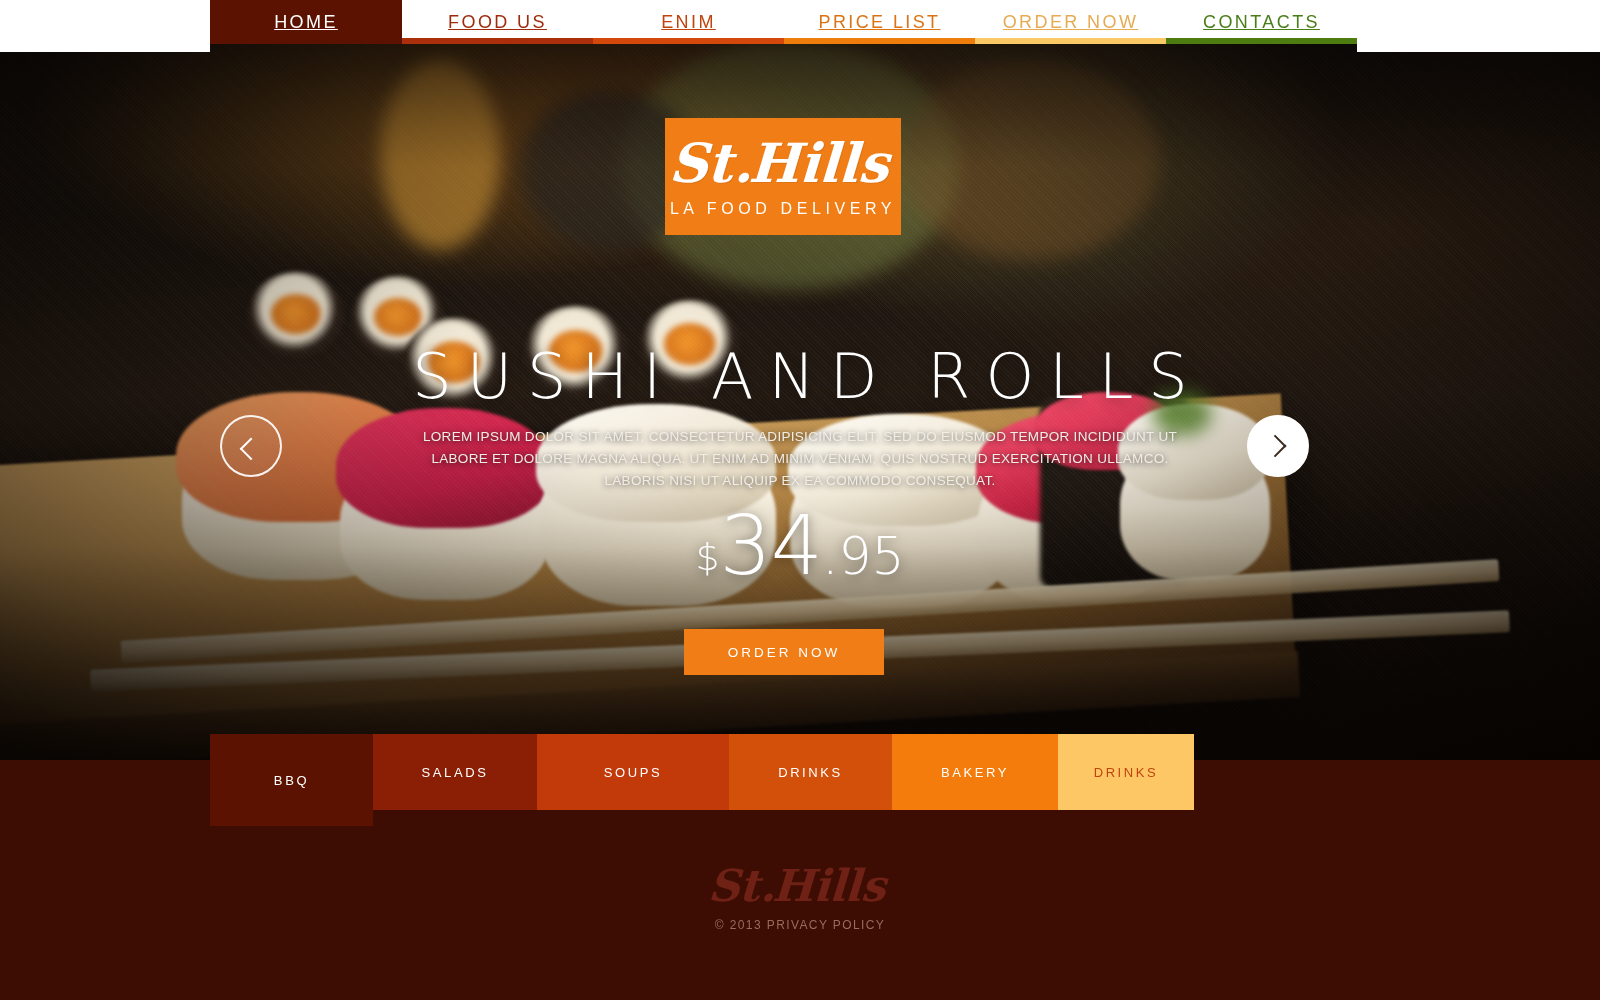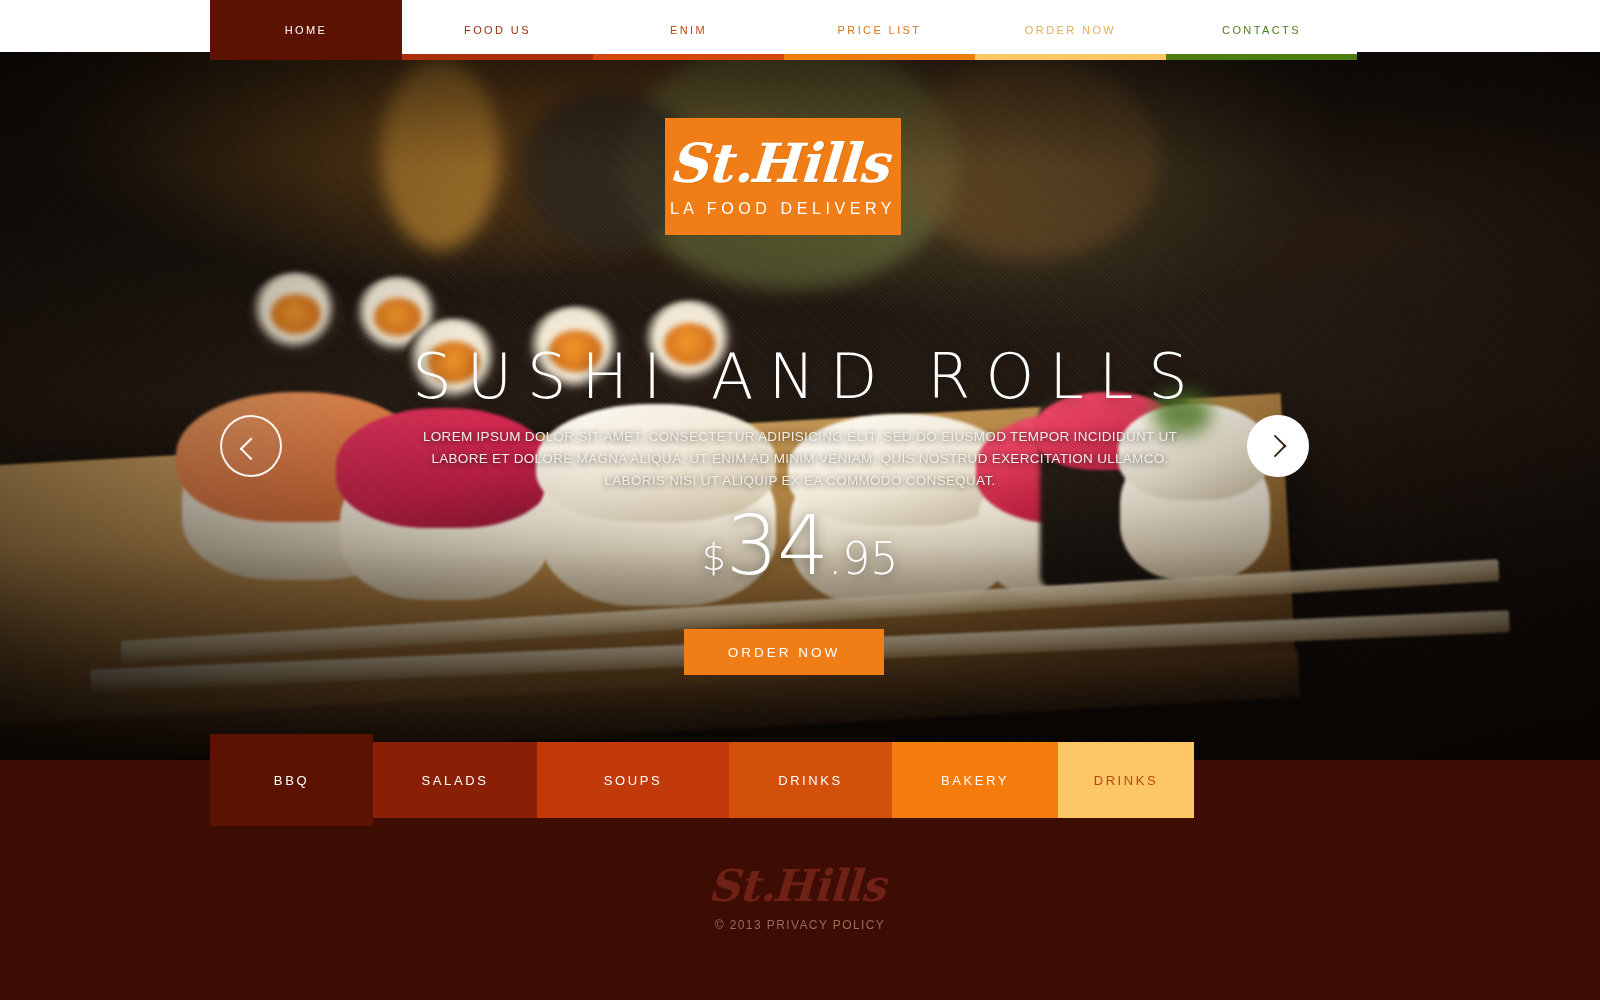--- a/index.html
+++ b/index.html
@@ -119,30 +119,31 @@
     left: 0; top: 0;
     width: 1600px; height: 52px;
     display: flex;
     z-index: 40;
   }
   .nav-pad { flex: 0 0 210px; background: #ffffff; }
   .nav-pad.right { flex: 1 1 auto; background: #ffffff; }
   .nav-item {
     position: relative;
     width: 191px;
-    height: 60px;
+    height: 44px;
     display: flex;
     align-items: center;
     justify-content: center;
     background: #ffffff;
-    font-size: 11px;
+    font-size: 18px;
     letter-spacing: 2.4px;
     font-weight: 400;
     cursor: pointer;
     white-space: nowrap;
+    text-decoration: underline;
   }
   .nav-item .bar {
     position: absolute;
     left: 0; bottom: 0;
     width: 100%;
     height: 6px;
   }
   .nav-item.active {
     background: #5c1200;
     color: #ffffff;
@@ -225,21 +226,21 @@
     width: 1600px;
     text-align: center;
     color: #ffffff;
     font-family: "DejaVu Sans", sans-serif;
     font-weight: 300;
     text-shadow: 0 2px 12px rgba(0,0,0,0.5);
     line-height: 1;
   }
   .price-cur { font-size: 38px; vertical-align: 4px; }
   .price-int { font-size: 82px; letter-spacing: -1px; margin-top: 30px; }
-  .price-dec { font-size: 44px; }
+  .price-dec { font-size: 52px; }
 
   .order-btn {
     position: absolute;
     left: 684px; top: 629px;
     width: 200px; height: 46px;
     background: #f07d15;
     border: none;
     color: #ffffff;
     font-size: 13.5px;
     letter-spacing: 3px;
@@ -278,21 +279,21 @@
   }
   .arrow.prev .chev { transform: rotate(-135deg) translate(-2px,-2px); }
   .arrow.next .chev { border-color: #3b2a1c; transform: rotate(45deg) translate(-2px,2px); }
 
   
   .catbar {
     position: absolute;
     left: 210px; top: 734px;
     width: 1145px; height: 92px;
     display: flex;
-    align-items: center;
+    align-items: flex-start;
     z-index: 35;
   }
   .cat {
     height: 76px;
     display: flex;
     align-items: center;
     justify-content: center;
     font-size: 13px;
     letter-spacing: 2.6px;
     color: #ffffff;

